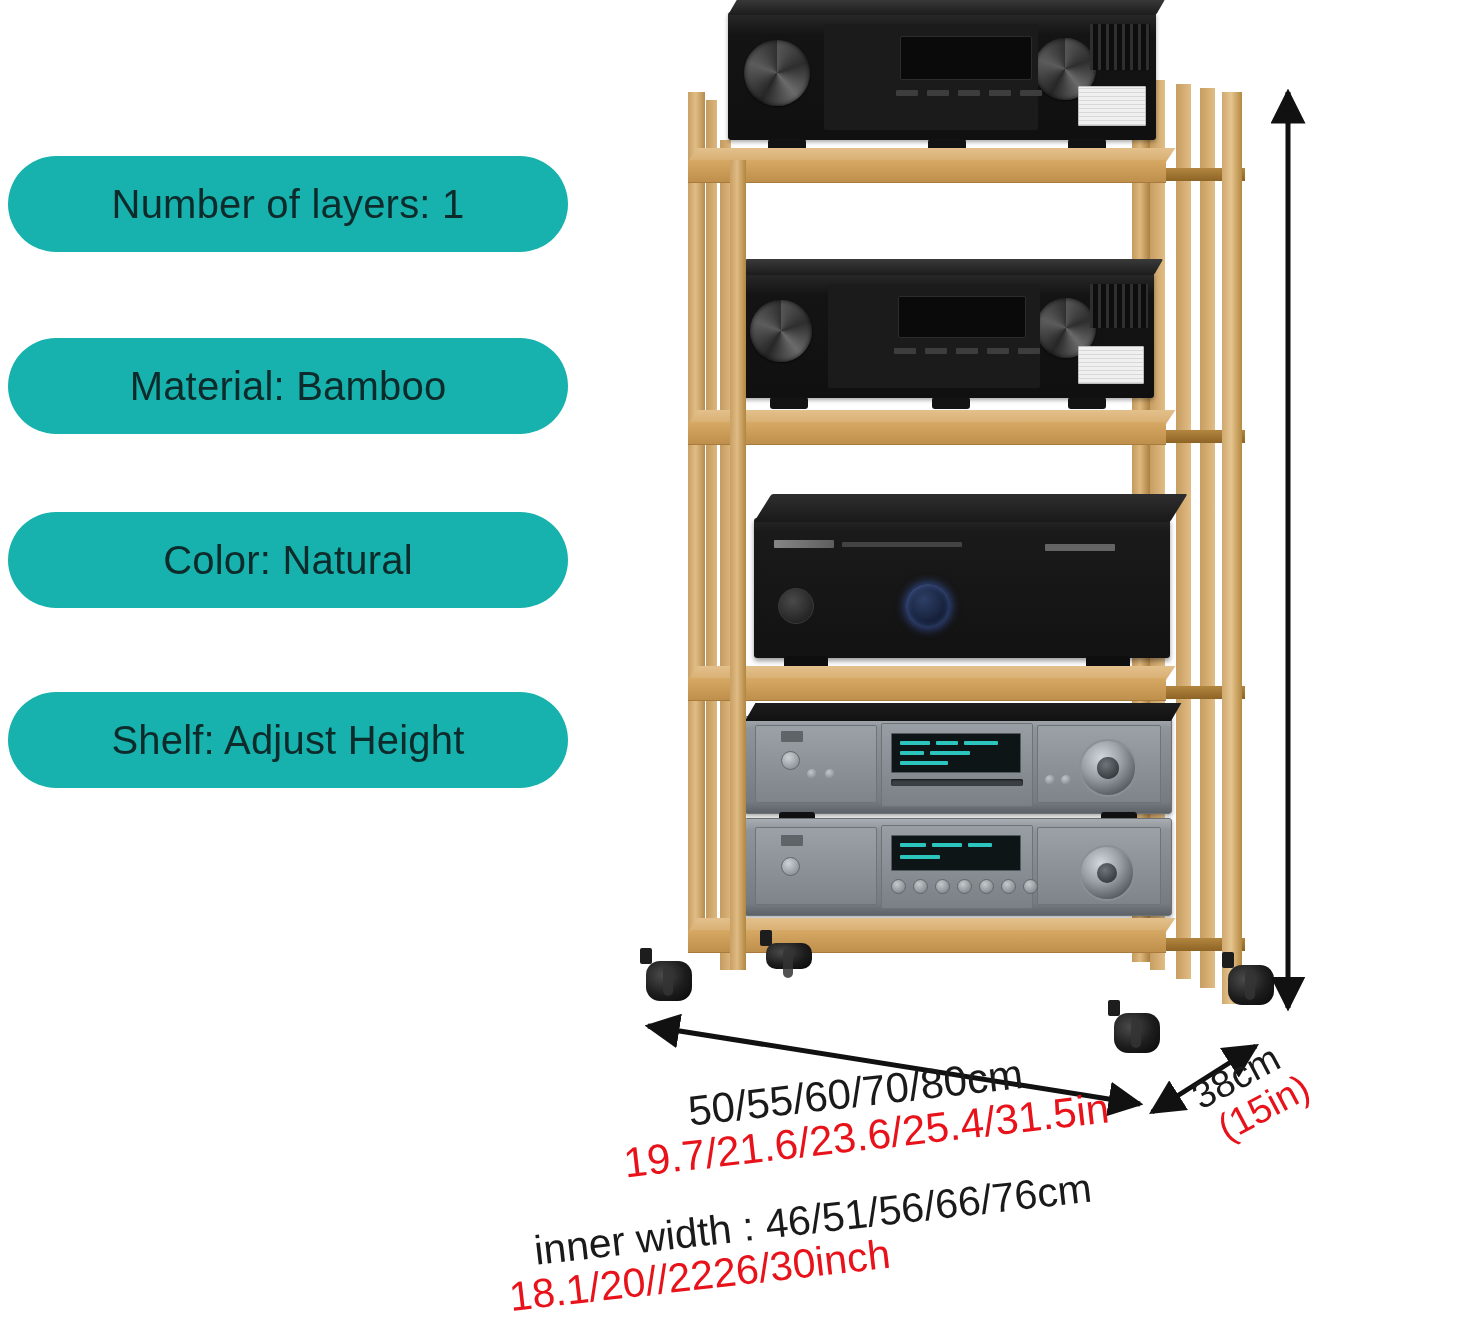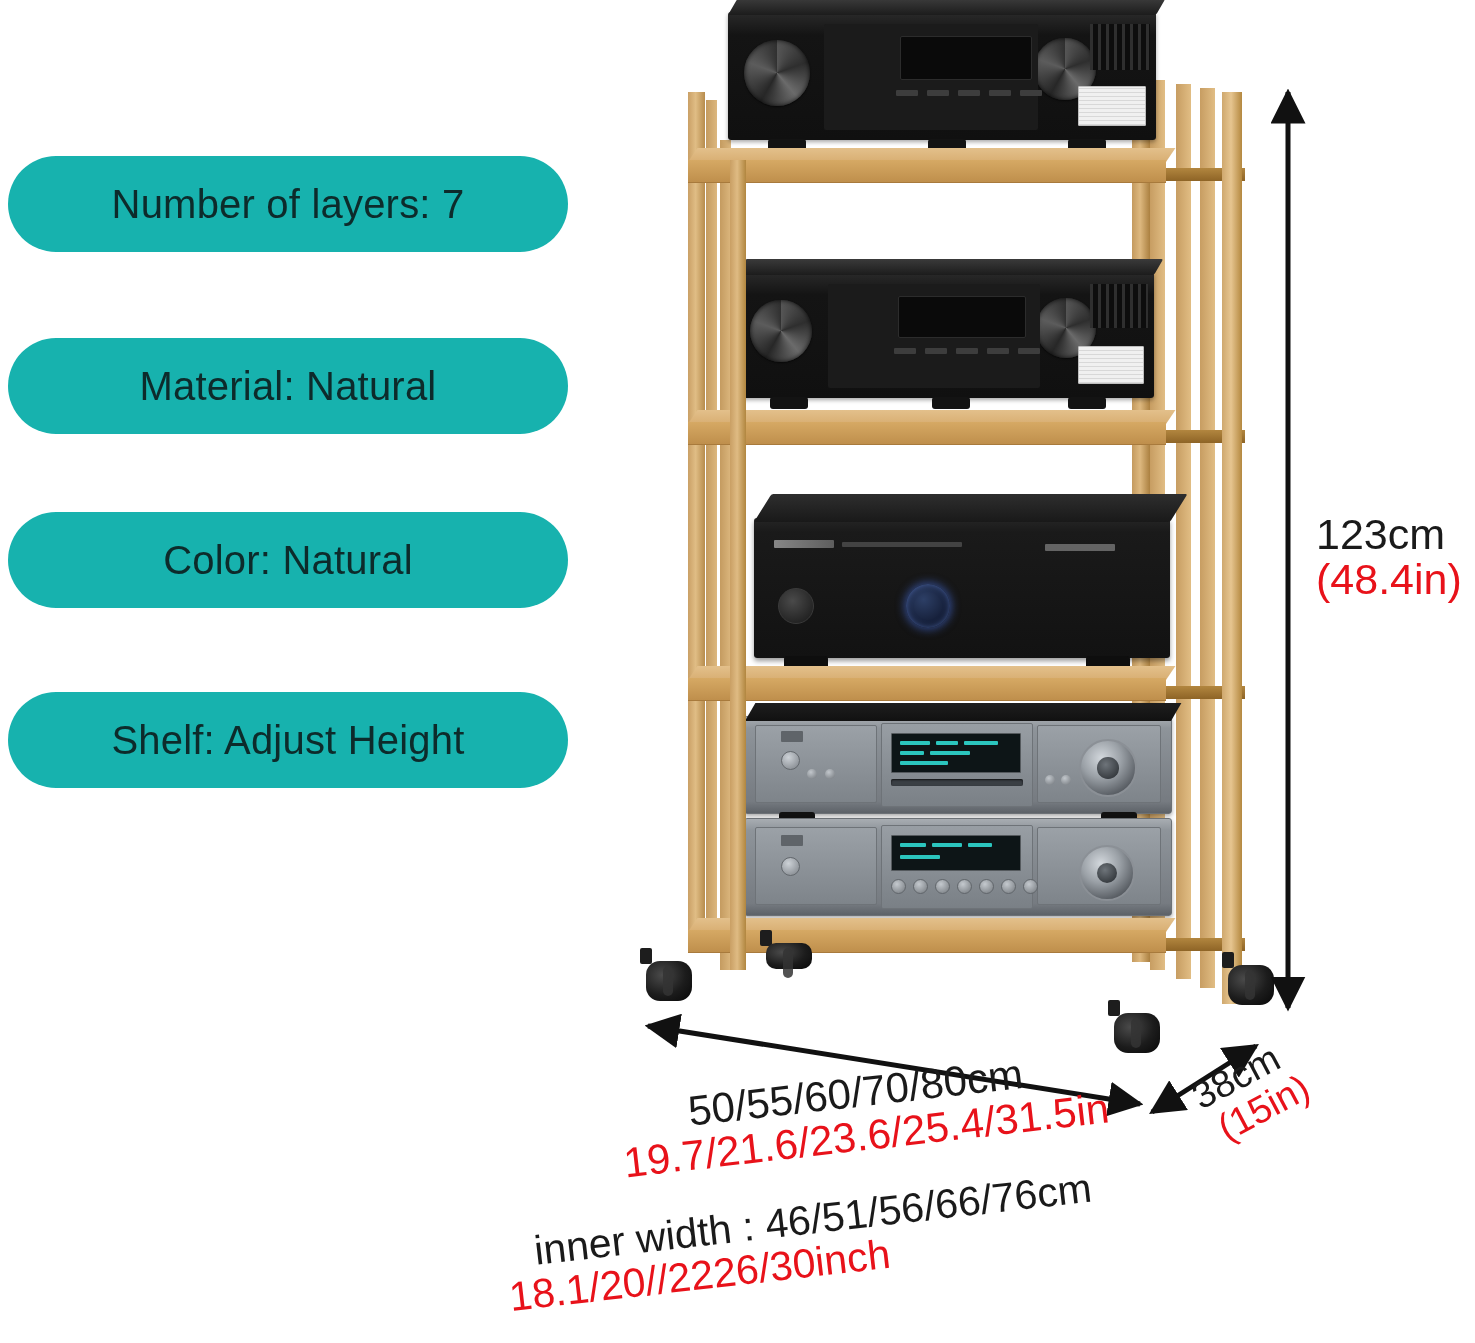--- a/index.html
+++ b/index.html
@@ -174,24 +174,24 @@
     transform-origin:left top;}
   #inner-label .cm{display:block;font-size:41px;}
   #inner-label .inch{display:block;font-size:41px;margin-left:-30px;}
 </style>
 </head>
 <body>
 
 <div class="canvas">
 
   <div class="badge b1">
-    <span>Number of layers: 7</span>
+    <span>Number of layers: 1</span>
   </div>
   <div class="badge b2">
-    <span>Material: Natural</span>
+    <span>Material: Bamboo</span>
   </div>
   <div class="badge b3">
     <span>Color: Natural</span>
   </div>
   <div class="badge b4">
     <span>Shelf: Adjust Height</span>
   </div>
 
   <div class="rack">
 
@@ -362,24 +362,20 @@
       </marker>
     </defs>
 
     <line x1="1288" y1="92" x2="1288" y2="1008" stroke="#111" stroke-width="5" marker-start="url(#ah)" marker-end="url(#ah)"></line>
 
     <line x1="648" y1="1026" x2="1140" y2="1104" stroke="#111" stroke-width="5" marker-start="url(#ah)" marker-end="url(#ah)"></line>
 
     <line x1="1152" y1="1112" x2="1256" y2="1046" stroke="#111" stroke-width="5" marker-start="url(#ah)" marker-end="url(#ah)"></line>
   </svg>
 
-  <div class="dimlabel" id="height-label">
-    <span class="cm">123cm</span>
-    <span class="inch">(48.4in)</span>
-  </div>
 
   <div class="dimlabel" id="depth-label">
     <span class="cm">38cm</span>
     <span class="inch">(15in)</span>
   </div>
 
   <div class="dimlabel" id="width-label">
     <span class="cm">50/55/60/70/80cm</span>
     <span class="inch">19.7/21.6/23.6/25.4/31.5in</span>
   </div>

